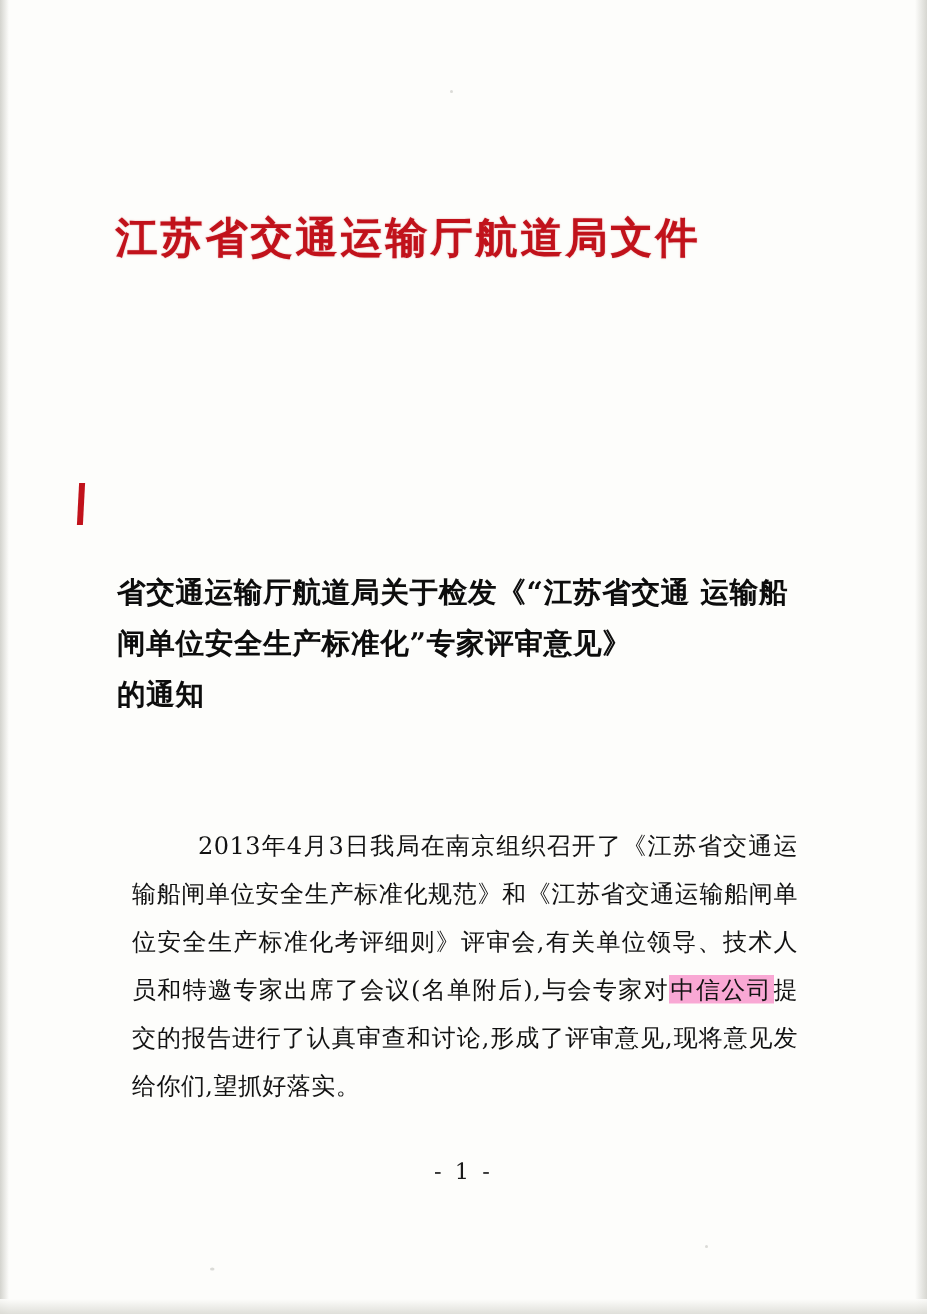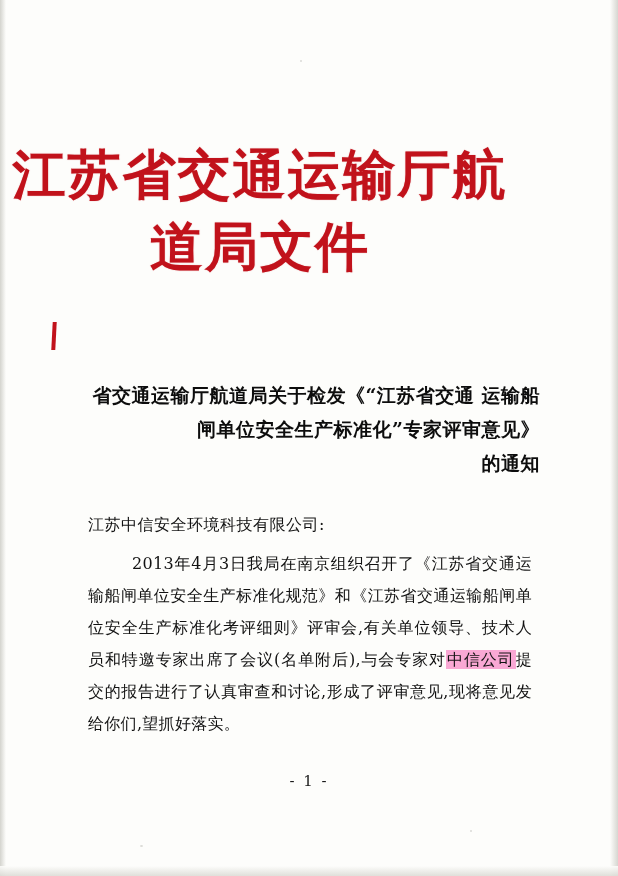--- a/index.html
+++ b/index.html
@@ -45,23 +45,24 @@
 
   .doc-header {
     position: absolute;
     top: 140px;
     left: 0;
     width: 520px;
     text-align: center;
     color: #c1121b;
     font-family: "DejaVu Serif", serif;
     font-weight: bold;
-    font-size: 53px;
+    font-size: 28px;
     letter-spacing: 2px;
     text-shadow: 0 0 1px rgba(193,18,27,.5);
+    padding-left: 12px;
   }
 
   .doc-number {
     position: absolute;
     top: 276px;
     left: 0;
     width: 618px;
     text-align: center;
     font-size: 16px;
     color: #141414;
@@ -77,21 +78,21 @@
     height: 28px;
     background: #c1121b;
     transform: skewX(-3deg);
   }
 
   .doc-title {
     position: absolute;
     top: 378px;
     left: 78px;
     width: 462px;
-    text-align: right;
+    text-align: left;
     font-family: "DejaVu Serif", serif;
     font-weight: bold;
     font-size: 19px;
     line-height: 34px;
     color: #0d0d0d;
     letter-spacing: 0.5px;
   }
   .doc-title .line3 {
     display: block;
   }
@@ -165,21 +166,20 @@
 
 
   <div class="red-rule"></div>
 
   <div class="doc-title">
     <span>省交通运输厅航道局关于检发《“江苏省交通</span>
     <span>运输船闸单位安全生产标准化”专家评审意见》</span>
     <span class="line3">的通知</span>
   </div>
 
-  <div class="salutation">江苏中信安全环境科技有限公司:</div>
 
   <div class="body-text" style="text-indent: 32px;">
     <span class="indent">2013年4月3日我局在南京组织召开了《江苏省交通运输船闸单位安全生产标准化规范》和《江苏省交通运输船闸单位安全生产标准化考评细则》评审会,有关单位领导、技术人员和特邀专家出席了会议(名单附后),与会专家对</span><span class="highlight">中信公司</span><span>提交的报告进行了认真审查和讨论,形成了评审意见,现将意见发给你们,望抓好落实。</span>
   </div>
 
   <div class="page-number">
     <span class="pn-inner">- 1 -</span>
   </div>
 
 </div>

